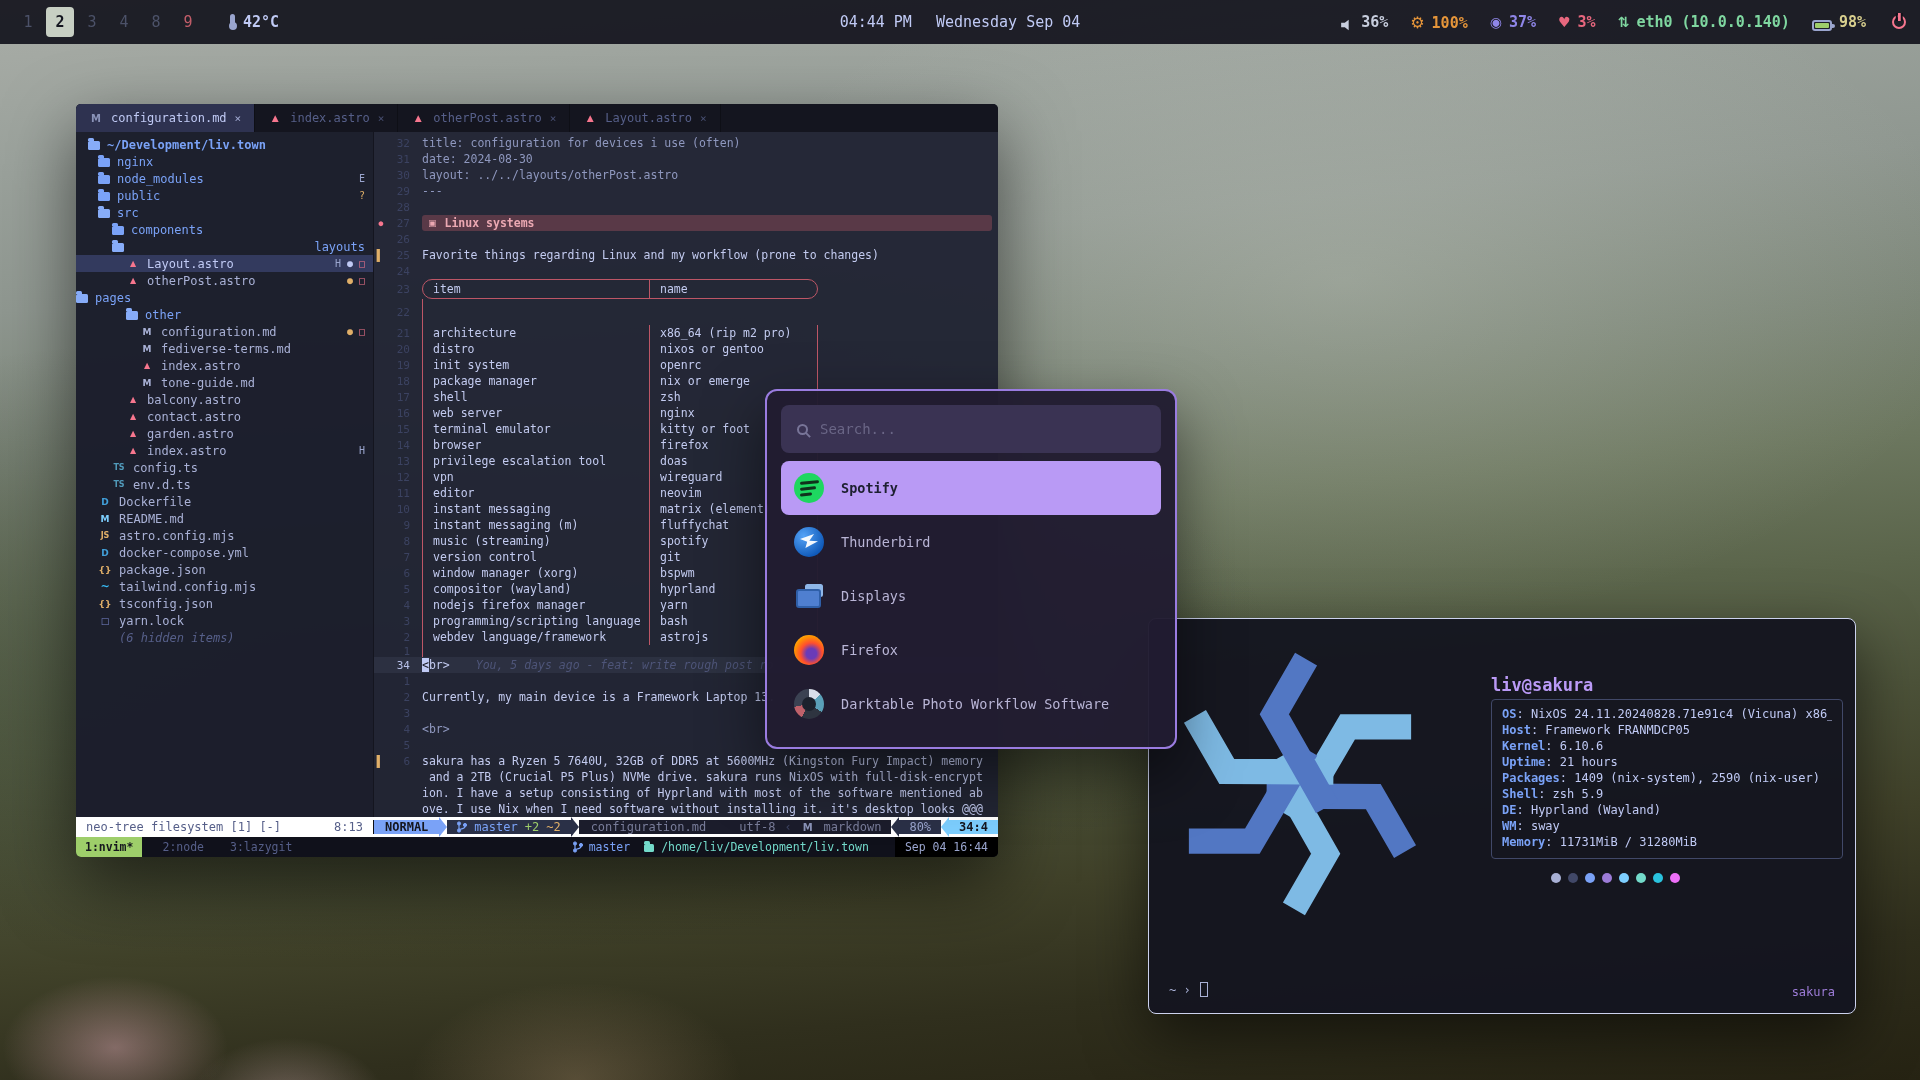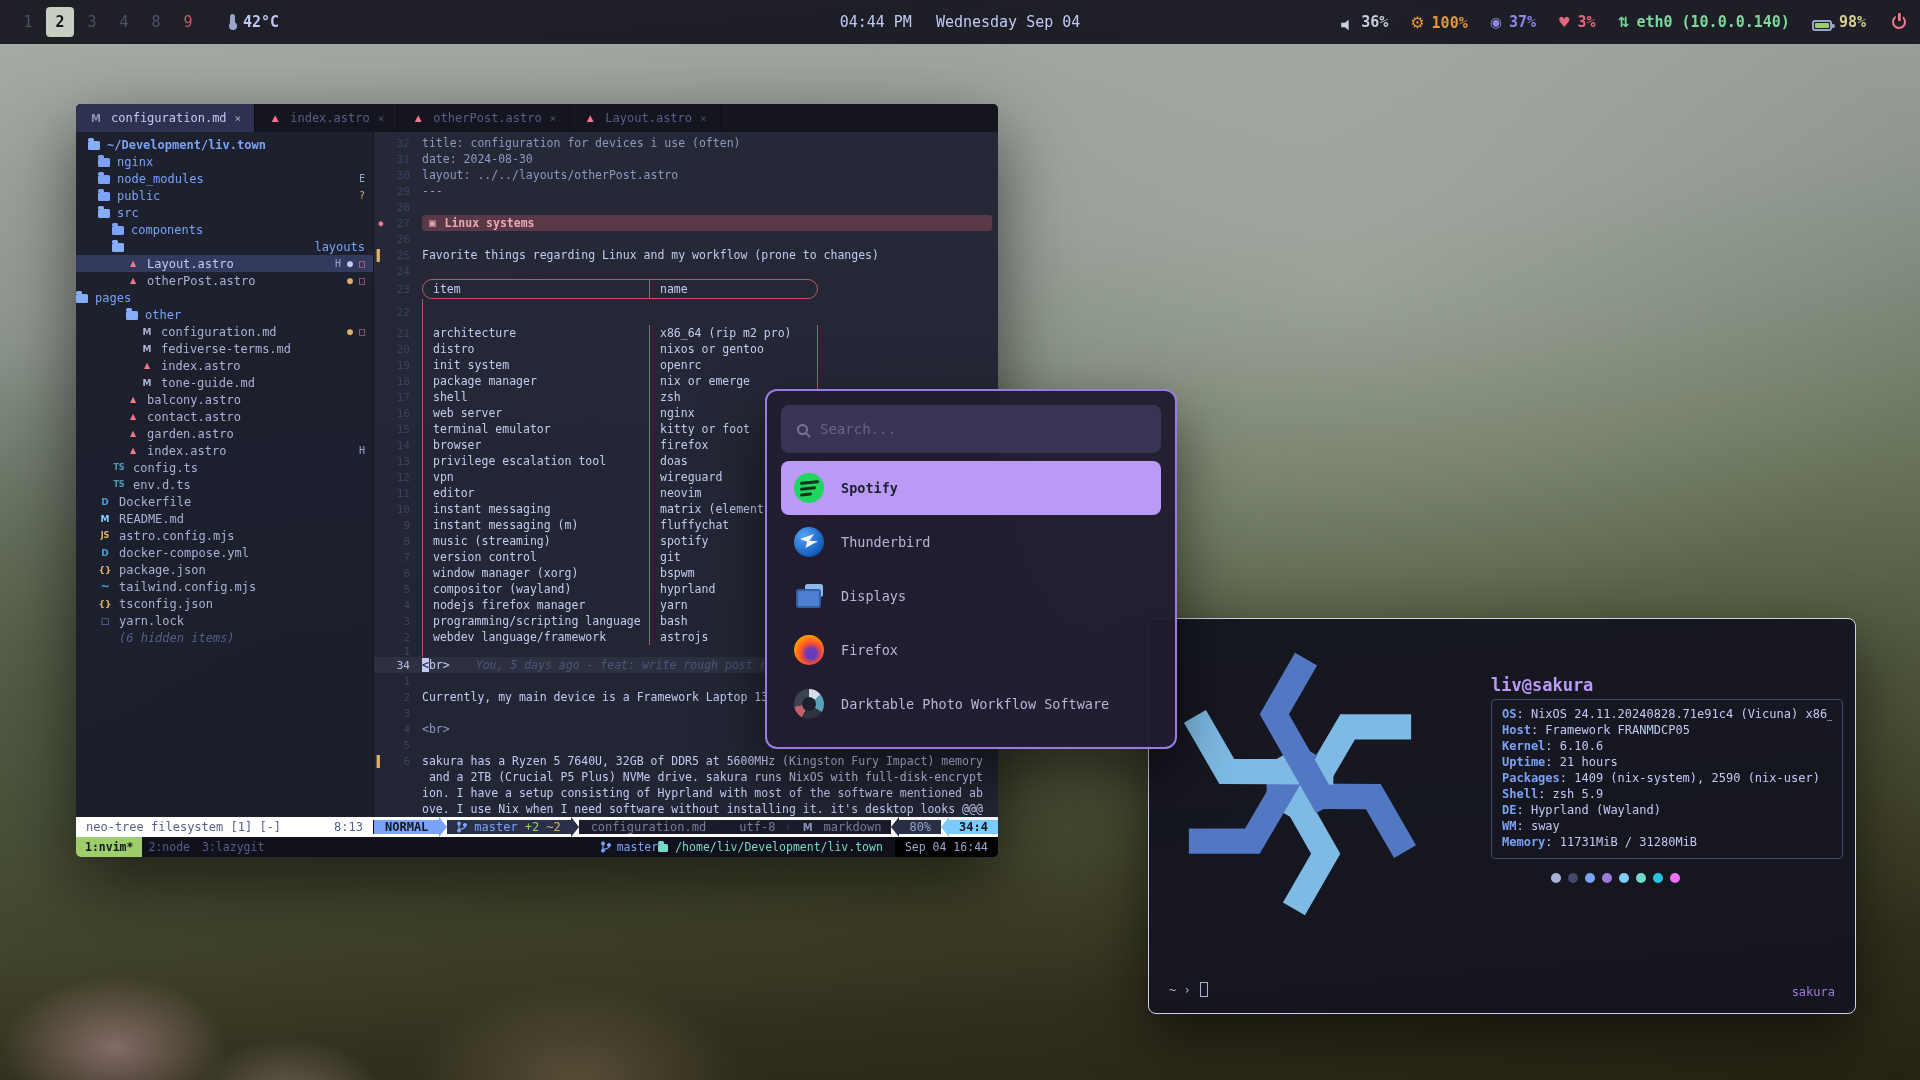--- a/index.html
+++ b/index.html
@@ -125,21 +125,21 @@
   .sl-git{background:#2a3047;display:flex;align-items:center;gap:7px;padding:0 10px;color:#7aa2f7}
   .sl-git .add{color:#9ece6a}.sl-git .chg{color:#e0af68}
   .sl-file{flex:1;display:flex;align-items:center;padding:0 12px;color:#787c99;background:#1b1c2b}
   .sl-right{display:flex;align-items:center;gap:9px;padding:0 10px;color:#787c99;background:#1b1c2b}
   .slsep::before{content:"‹";color:#3f4565}
   .sl-prog{background:#2a3047;color:#9aa5ce;display:flex;align-items:center;padding:0 10px}
   .sl-loc{background:#7dcfff;color:#15161e;font-weight:bold;display:flex;align-items:center;padding:0 10px}
   .bicon{flex:none}
 
   
-  .tmuxbar{height:20px;flex:none;background:#10111b;display:flex;align-items:center;font-size:11.5px;padding-left:0}
+  .tmuxbar{height:20px;flex:none;background:#10111b;display:flex;align-items:center;font-size:11.5px;gap:14px;padding-left:0}
   .tx-win{color:#565f89;padding:0 6px;height:100%;display:flex;align-items:center}
   .tx-win.active{background:#9ece6a;color:#15161e;font-weight:bold;padding:0 9px}
   .tx-branch{display:flex;align-items:center;gap:6px;color:#7aa2f7}
   .tx-path{display:flex;align-items:center;gap:7px;color:#73daca}
   .tx-clock{background:#000000;color:#9aa5ce;height:100%;display:flex;align-items:center;padding:0 10px;margin-left:12px}
 
   
   .term{position:absolute;left:1148px;top:618px;width:708px;height:396px;z-index:30;
     background:rgba(20,21,31,0.96);border:1.5px solid #ccd2ee;border-radius:8px;
     box-shadow:0 22px 60px rgba(0,0,0,0.55);color:#c0caf5;font-size:12px;overflow:hidden}

